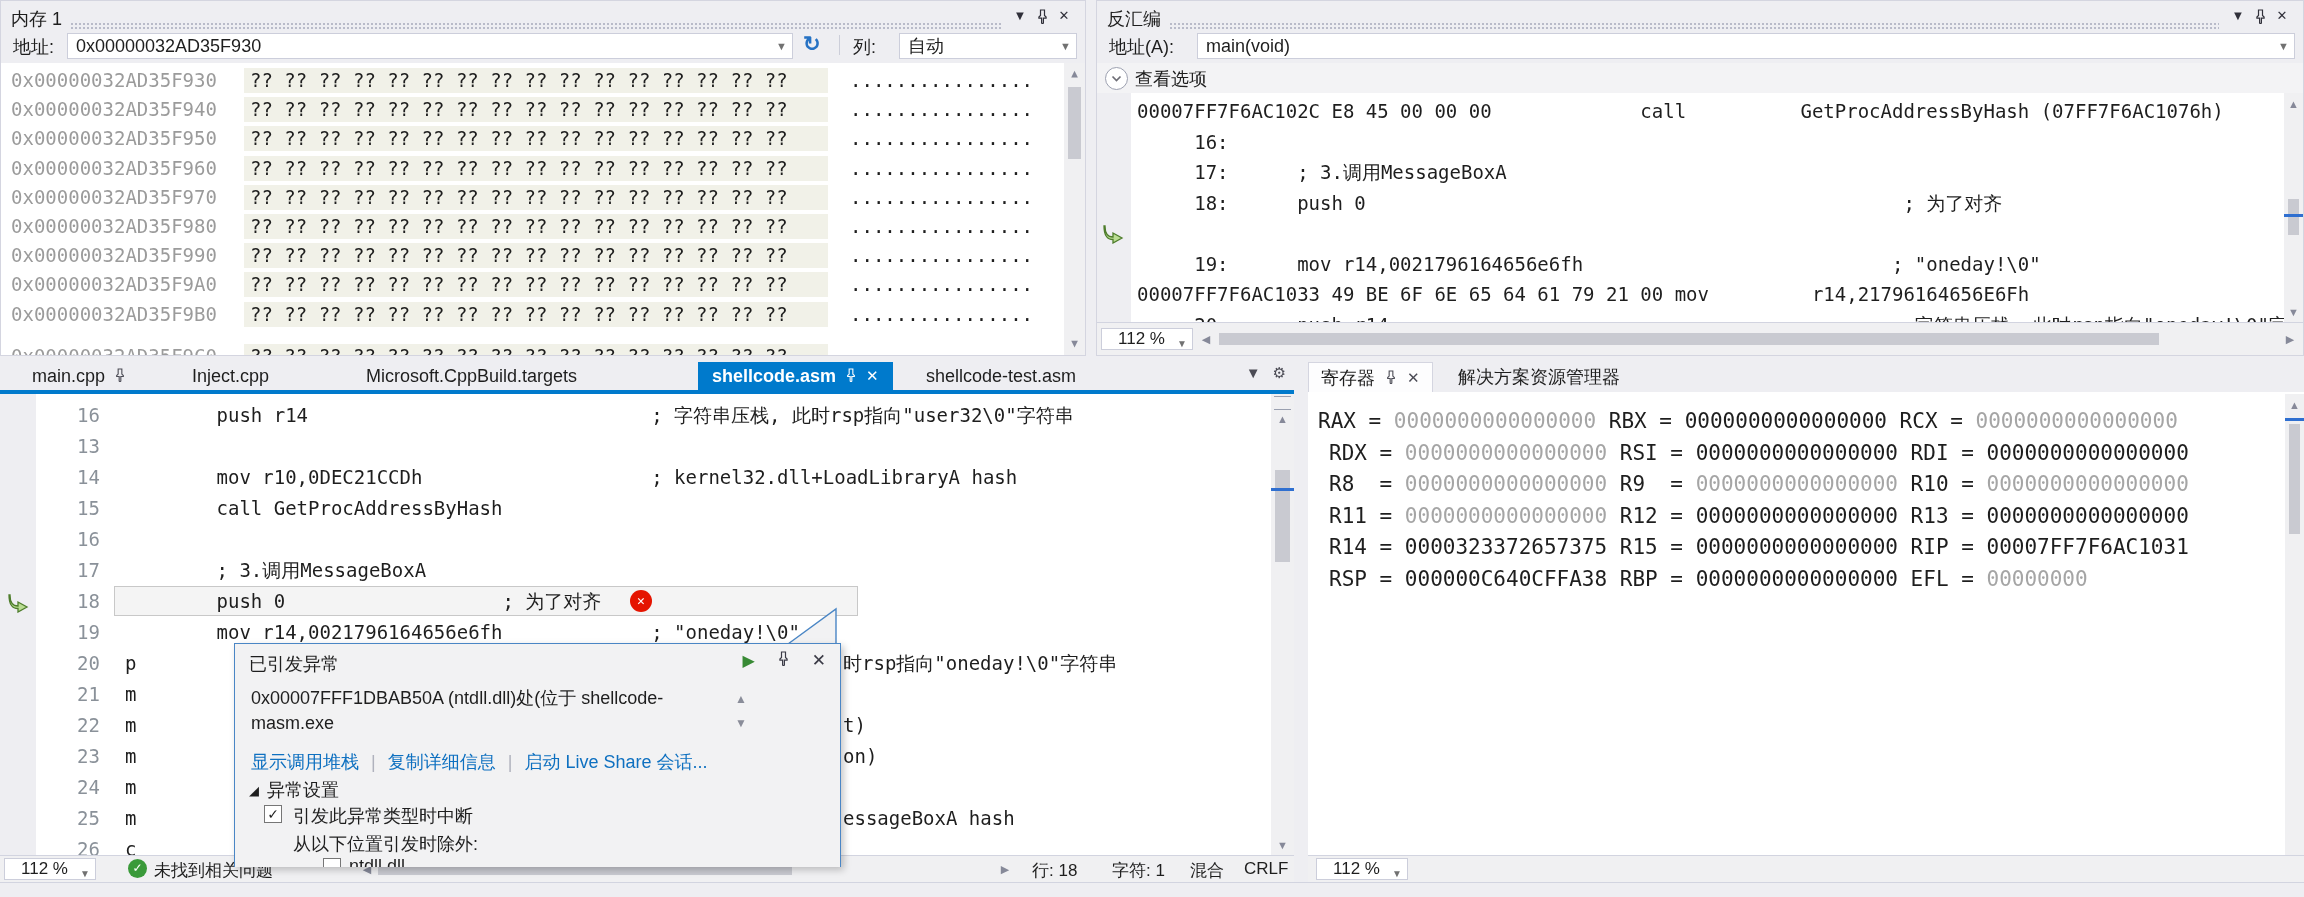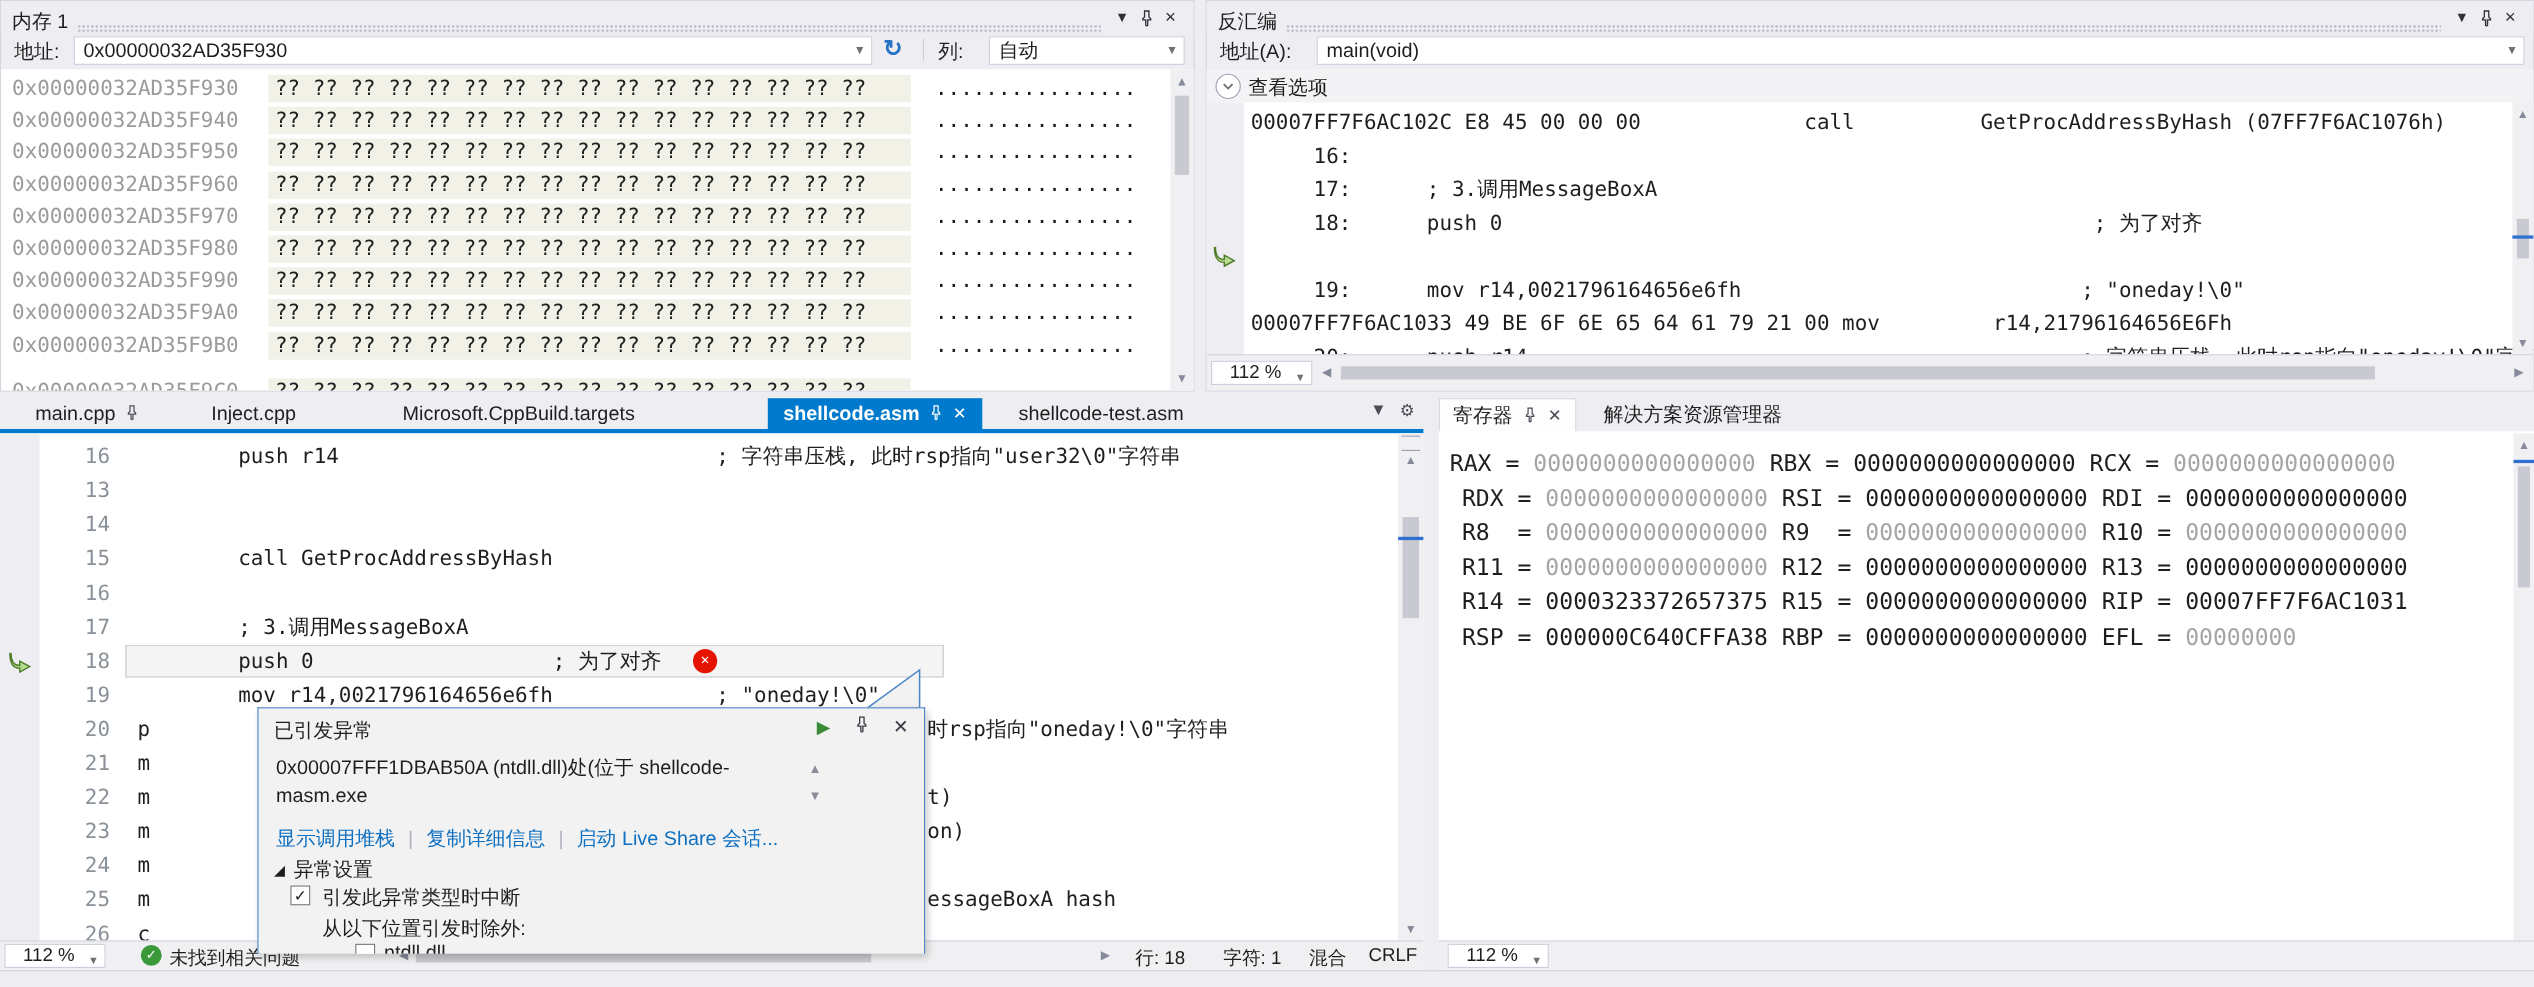--- a/index.html
+++ b/index.html
@@ -210,21 +210,21 @@
     <span data-interactable="true">▼</span>
     <span data-interactable="true">⚙</span>
   </div>
   <div class="tab-underline" data-interactable="false"></div>
 
   <div id="ed-content" data-interactable="true">
     <div id="ed-gutterbg" data-interactable="false"></div>
     <div id="ed-lines" class="mono">
         <div class="ed-line" data-interactable="true" style="top: 6px;"><span class="lnum" data-interactable="false">16</span><span class="code" data-interactable="false">        push r14                              ; 字符串压栈, 此时rsp指向"user32\0"字符串</span></div>
         <div class="ed-line" data-interactable="true" style="top: 37px;"><span class="lnum" data-interactable="false">13</span></div>
-        <div class="ed-line" data-interactable="true" style="top: 68px;"><span class="lnum" data-interactable="false">14</span></div>
+        <div class="ed-line" data-interactable="true" style="top: 68px;"><span class="lnum" data-interactable="false">14</span><span class="code" data-interactable="false">        mov r10,0DEC21CCDh                    ; kernel32.dll+LoadLibraryA hash</span></div>
         <div class="ed-line" data-interactable="true" style="top: 99px;"><span class="lnum" data-interactable="false">15</span><span class="code" data-interactable="false">        call GetProcAddressByHash</span></div>
         <div class="ed-line" data-interactable="true" style="top: 130px;"><span class="lnum" data-interactable="false">16</span><span class="code" data-interactable="false"></span></div>
         <div class="ed-line" data-interactable="true" style="top: 161px;"><span class="lnum" data-interactable="false">17</span><span class="code" data-interactable="false">        ; 3.调用MessageBoxA</span></div>
         <div class="ed-line" data-interactable="true" style="top: 192px;"><div class="cur-hl" data-interactable="false"></div><span class="stmt-arrow" data-interactable="false" style="left: 6px; top: 5px;"><svg width="23" height="19" viewBox="0 0 23 19">
               <path d="M4 1 C4 9 7 12 12 12 L12 8 L21 13 L12 18 L12 14.5 C6 14.5 3 10.5 3 1 Z" fill="#b9dc92" stroke="#4e7d2c" stroke-width="1.3"></path>
             </svg></span><span class="lnum" data-interactable="false">18</span><span class="code" data-interactable="false">        push 0                   ; 为了对齐</span><span class="err-badge" data-interactable="true">✕</span></div>
         <div class="ed-line" data-interactable="true" style="top: 223px;"><span class="lnum" data-interactable="false">19</span><span class="code" data-interactable="false">        mov r14,0021796164656e6fh             ; "oneday!\0"</span></div>
         <div class="ed-line" data-interactable="true" style="top: 254px;"><span class="lnum" data-interactable="false">20</span><span class="code" data-interactable="false">p</span><span class="code-right" data-interactable="false">时rsp指向"oneday!\0"字符串</span></div>
         <div class="ed-line" data-interactable="true" style="top: 285px;"><span class="lnum" data-interactable="false">21</span><span class="code" data-interactable="false">m</span></div>
         <div class="ed-line" data-interactable="true" style="top: 316px;"><span class="lnum" data-interactable="false">22</span><span class="code" data-interactable="false">m</span><span class="code-right" data-interactable="false">t)</span></div>

